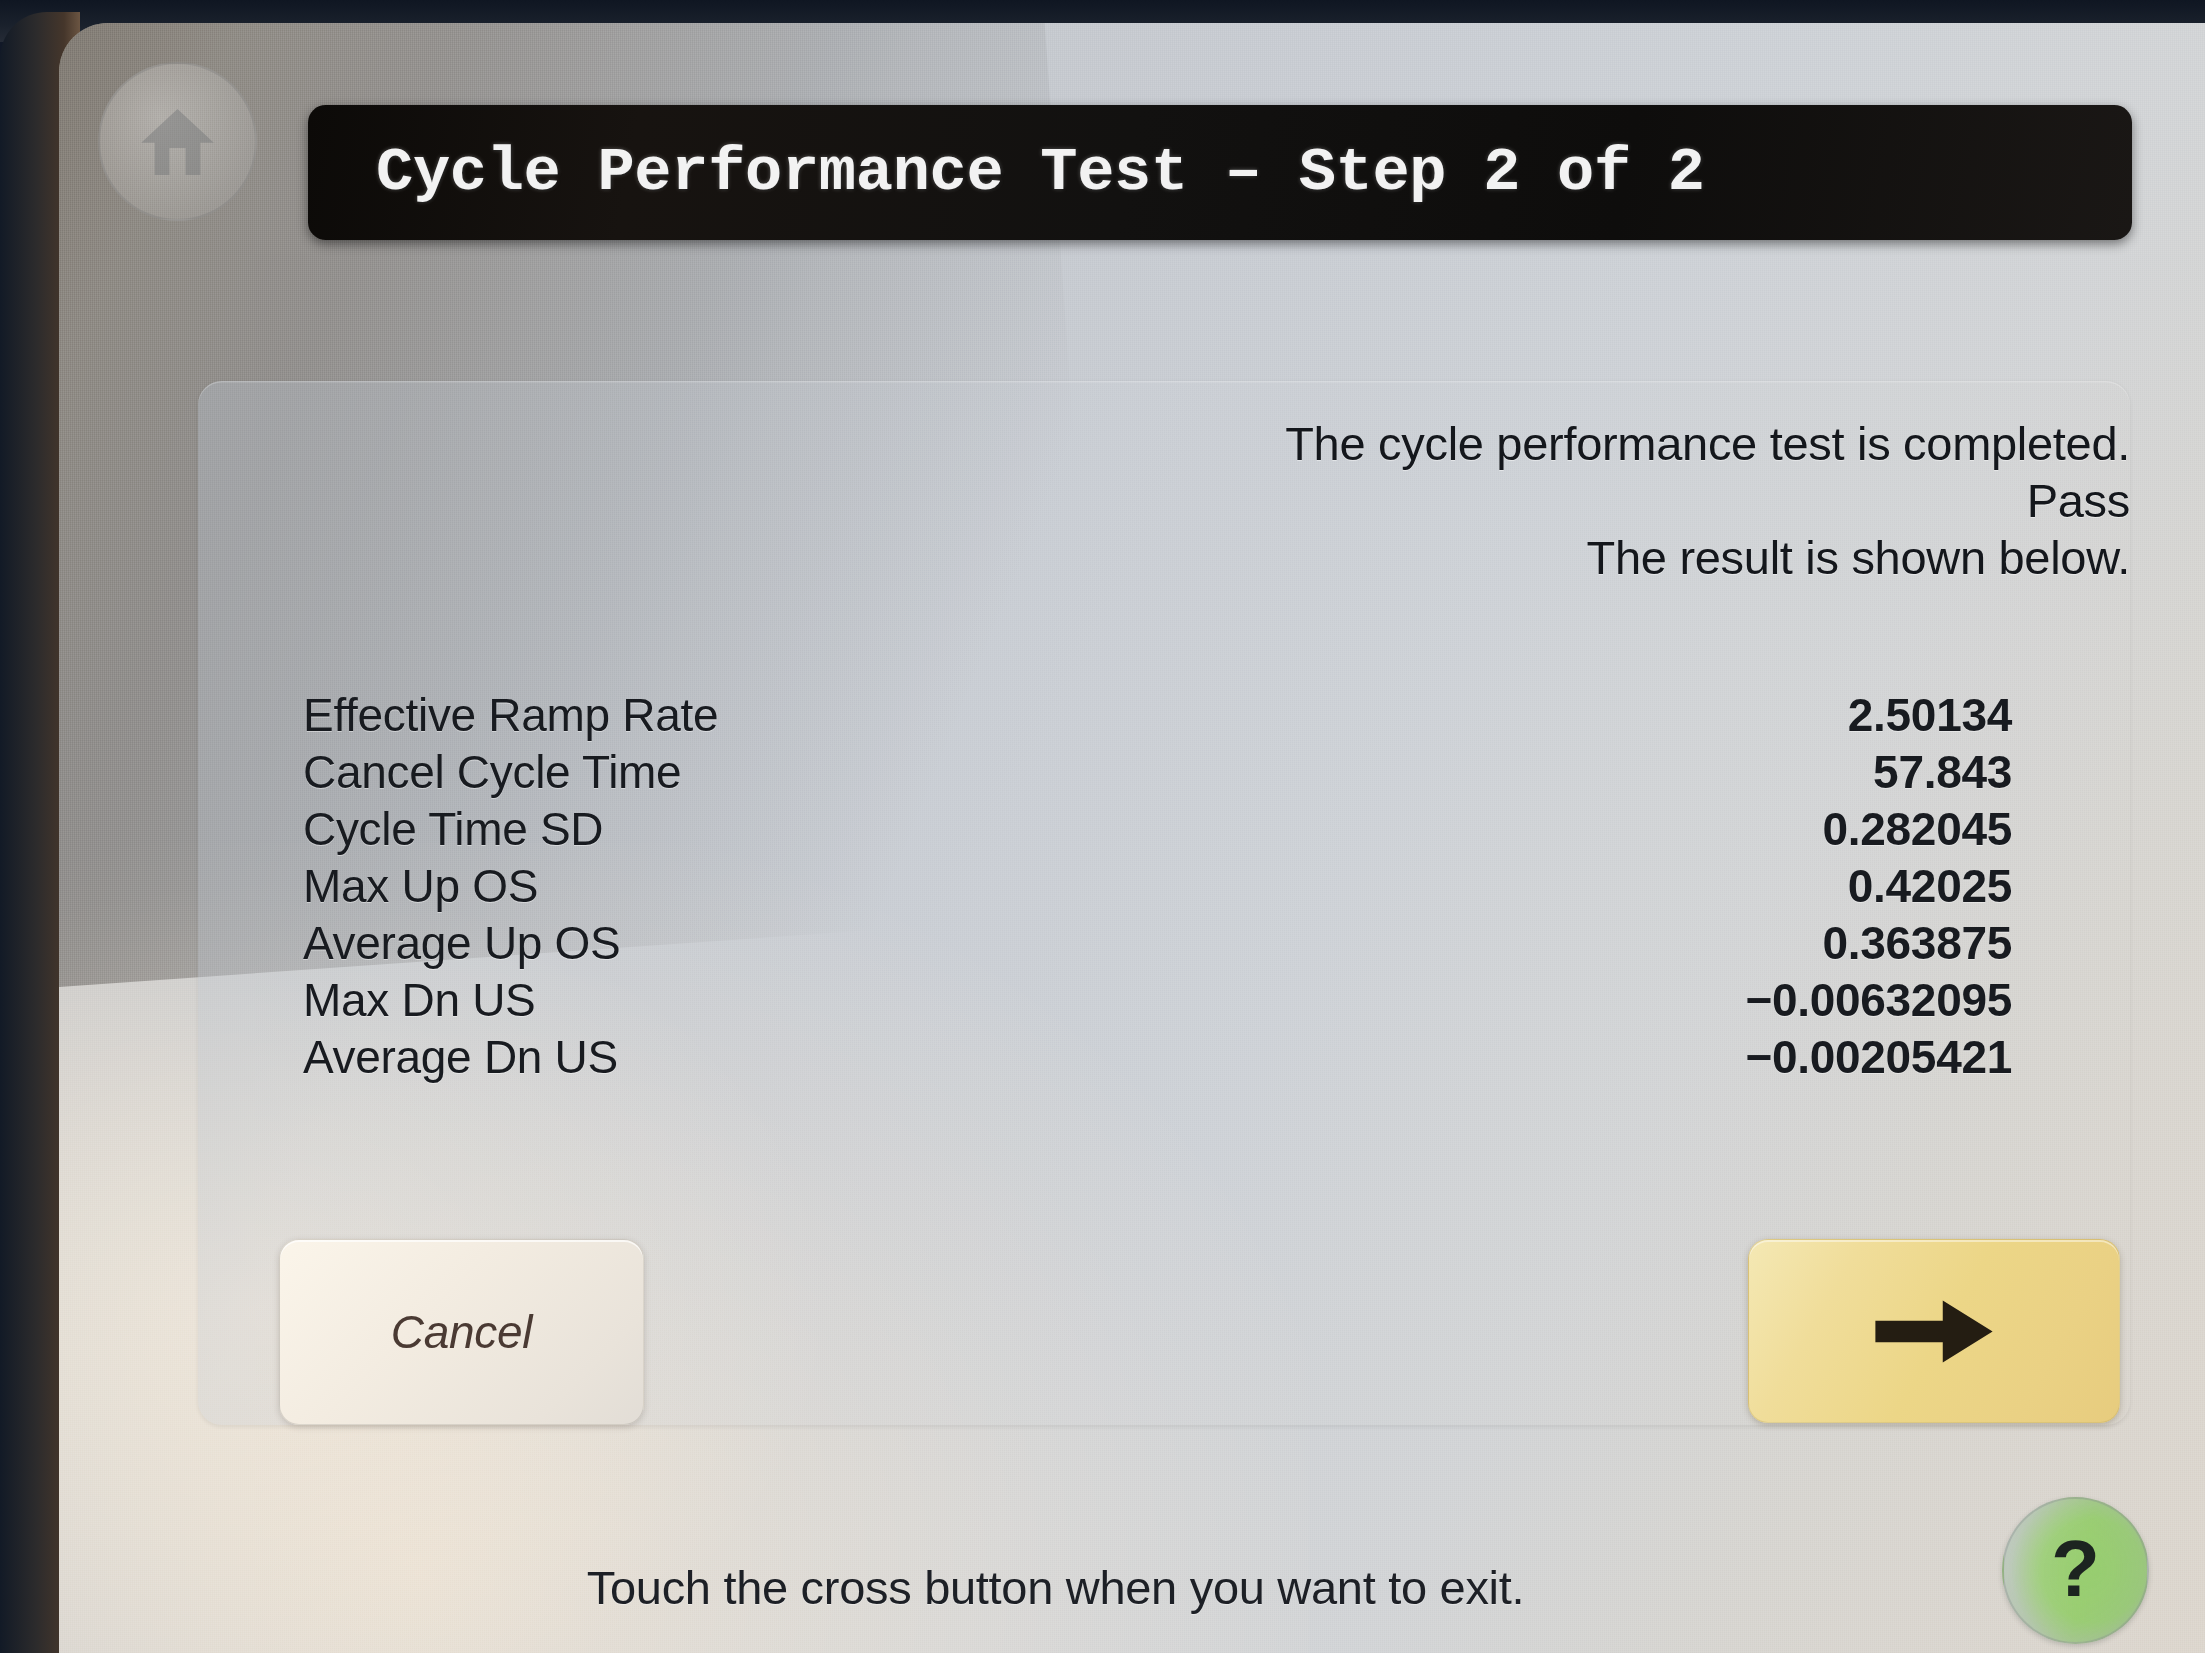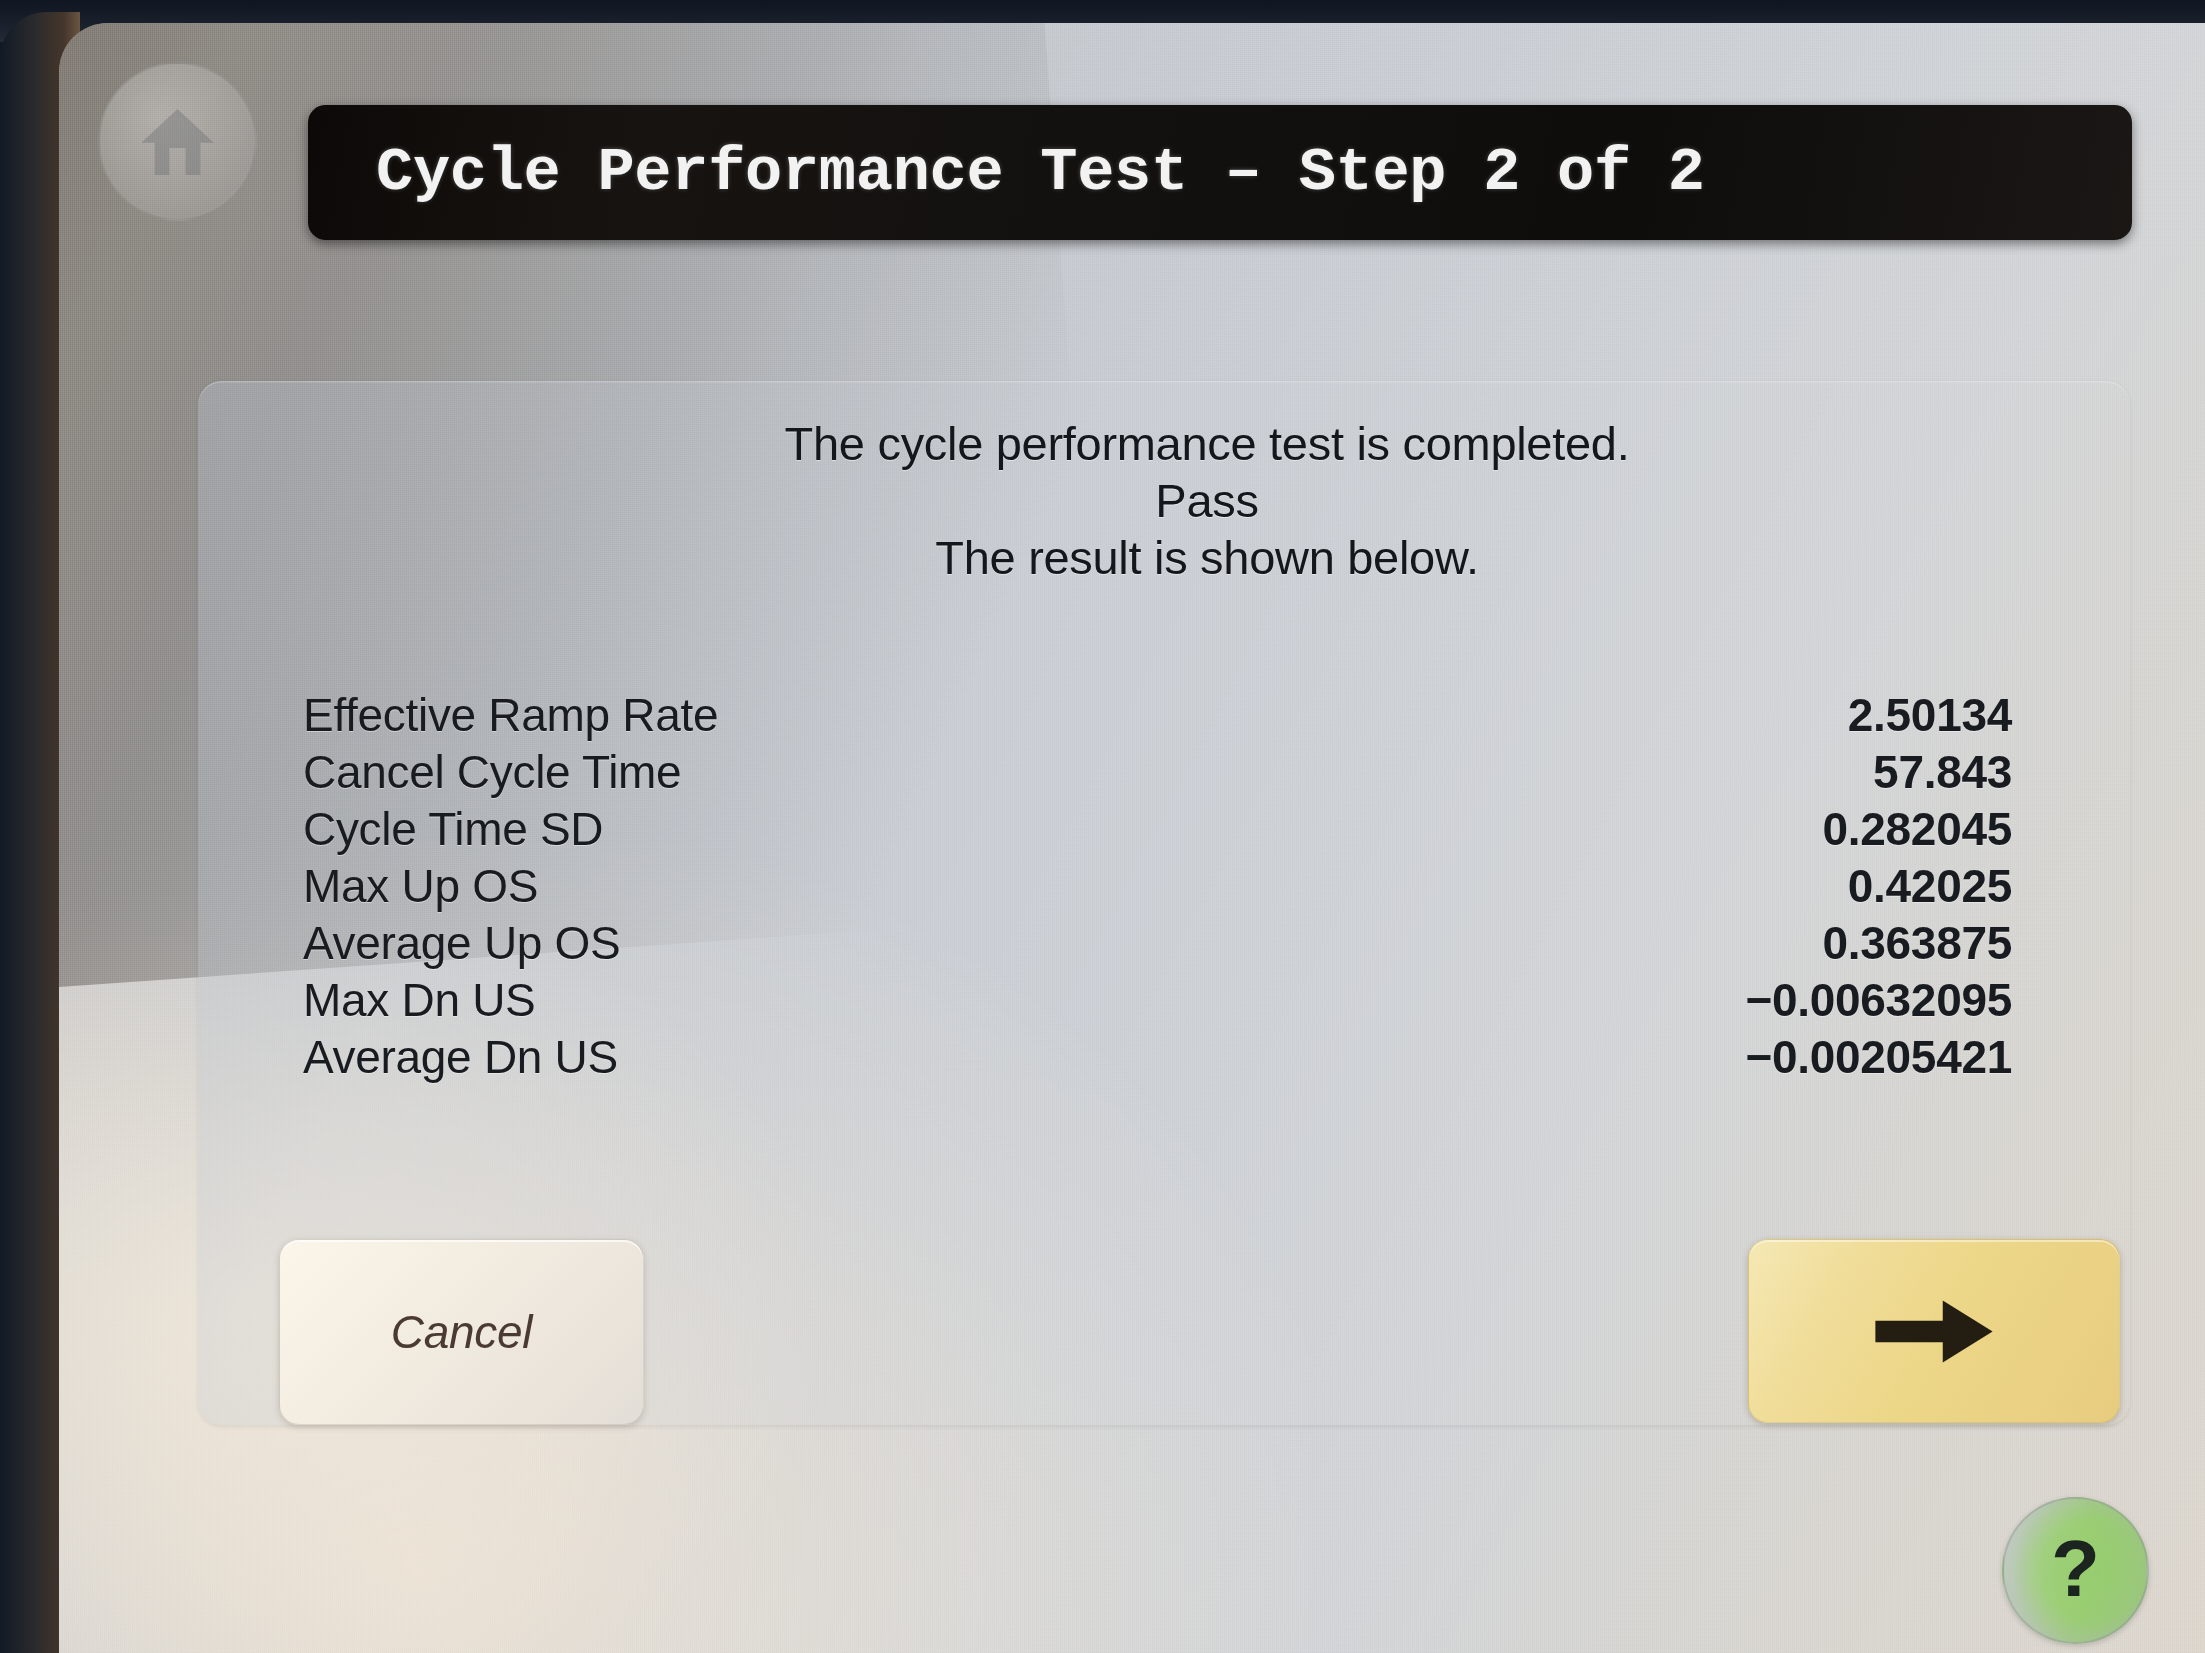--- a/index.html
+++ b/index.html
@@ -135,23 +135,22 @@
       linear-gradient(112deg, rgba(182,190,200,0.42) 0%, rgba(200,206,214,0.30) 18%, rgba(208,212,218,0.20) 42%, rgba(214,215,215,0.14) 70%, rgba(218,214,206,0.10) 100%);
     box-shadow: inset 0 1.4px 0 rgba(255,255,255,0.22), 0 1.4px 4px rgba(0,0,0,0.07);
     z-index: 4;
   }
 
   
   #message-block {
     position: absolute;
     left: 0; top: 34px;
     width: 100%;
-    text-align: center;
+    text-align: right;
     color: #14171c;
-    margin-left: 43px;
   }
   .msg-line {
     font-size: 47px;
     line-height: 57px;
     font-weight: 500;
     letter-spacing: -0.3px;
     text-shadow: 0 0.7px 0 rgba(255,255,255,0.45);
     white-space: nowrap;
   }
 
@@ -318,20 +317,21 @@
     <div id="cancel-button">
       <span id="cancel-label">Cancel</span>
     </div>
 
     <div id="next-button">
       <svg id="next-arrow-icon" viewBox="0 0 190 120">
         <path d="M8 44 L108 44 L108 14 L182 60 L108 106 L108 76 L8 76 Z" fill="#241d12"></path>
       </svg>
     </div>
 
+    <div id="footer-hint">Touch the cross button when you want to exit.</div>
 
     <div id="help-button">
       <span id="help-glyph">?</span>
     </div>
 
   </div>
 </div>
 
 
 </body></html>

